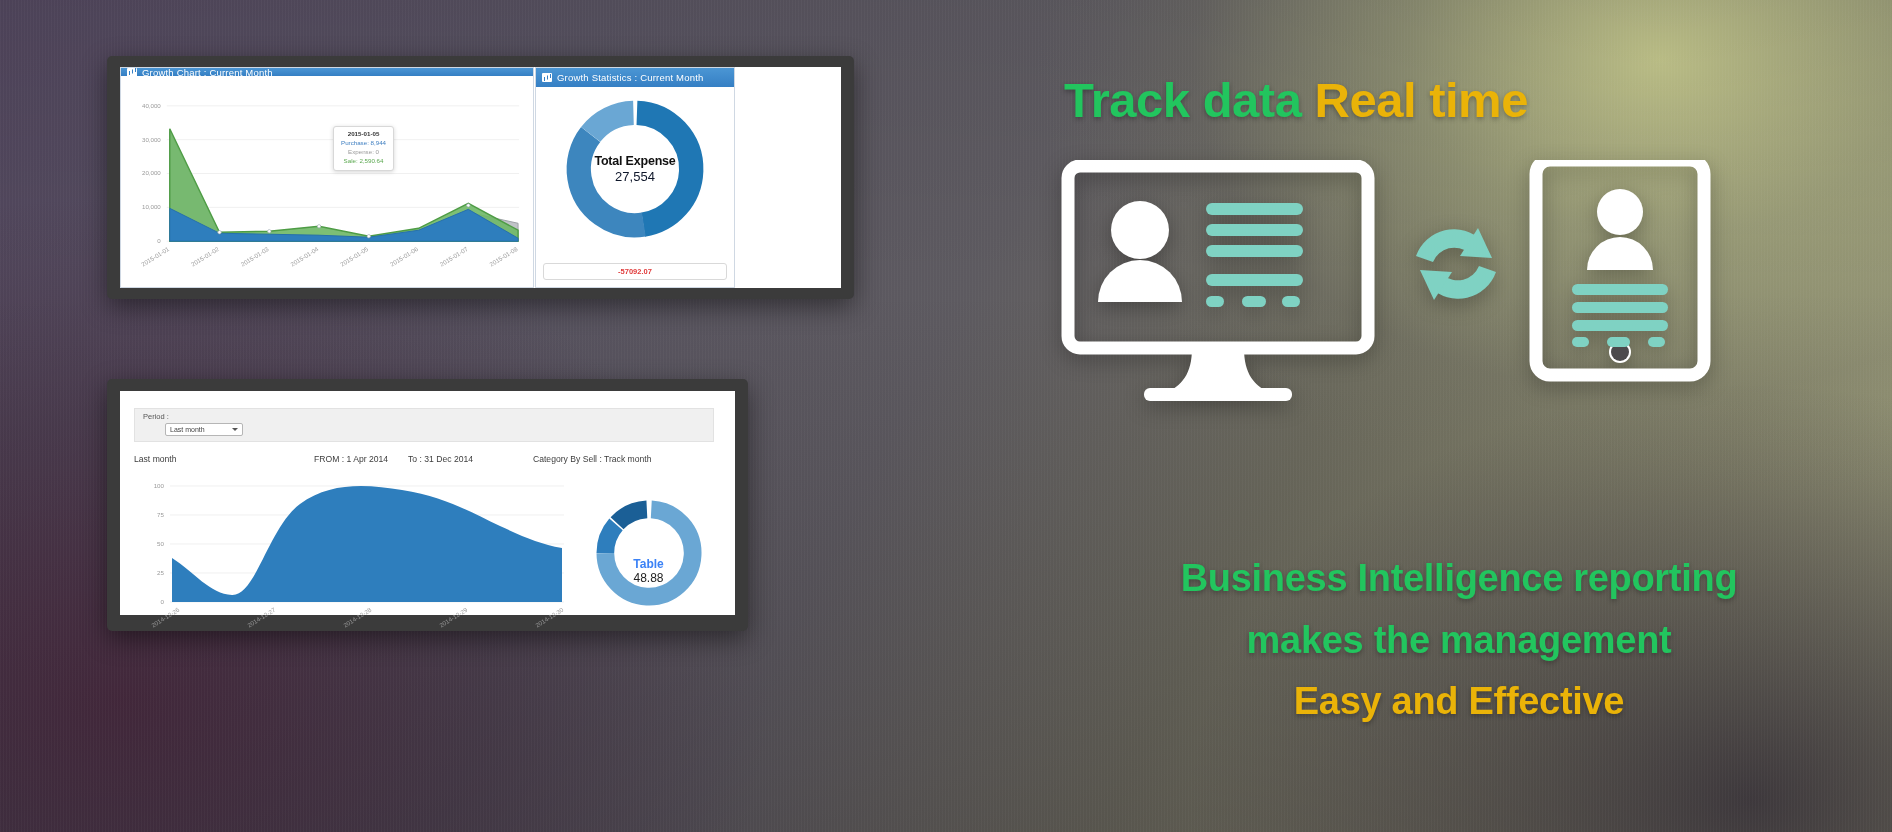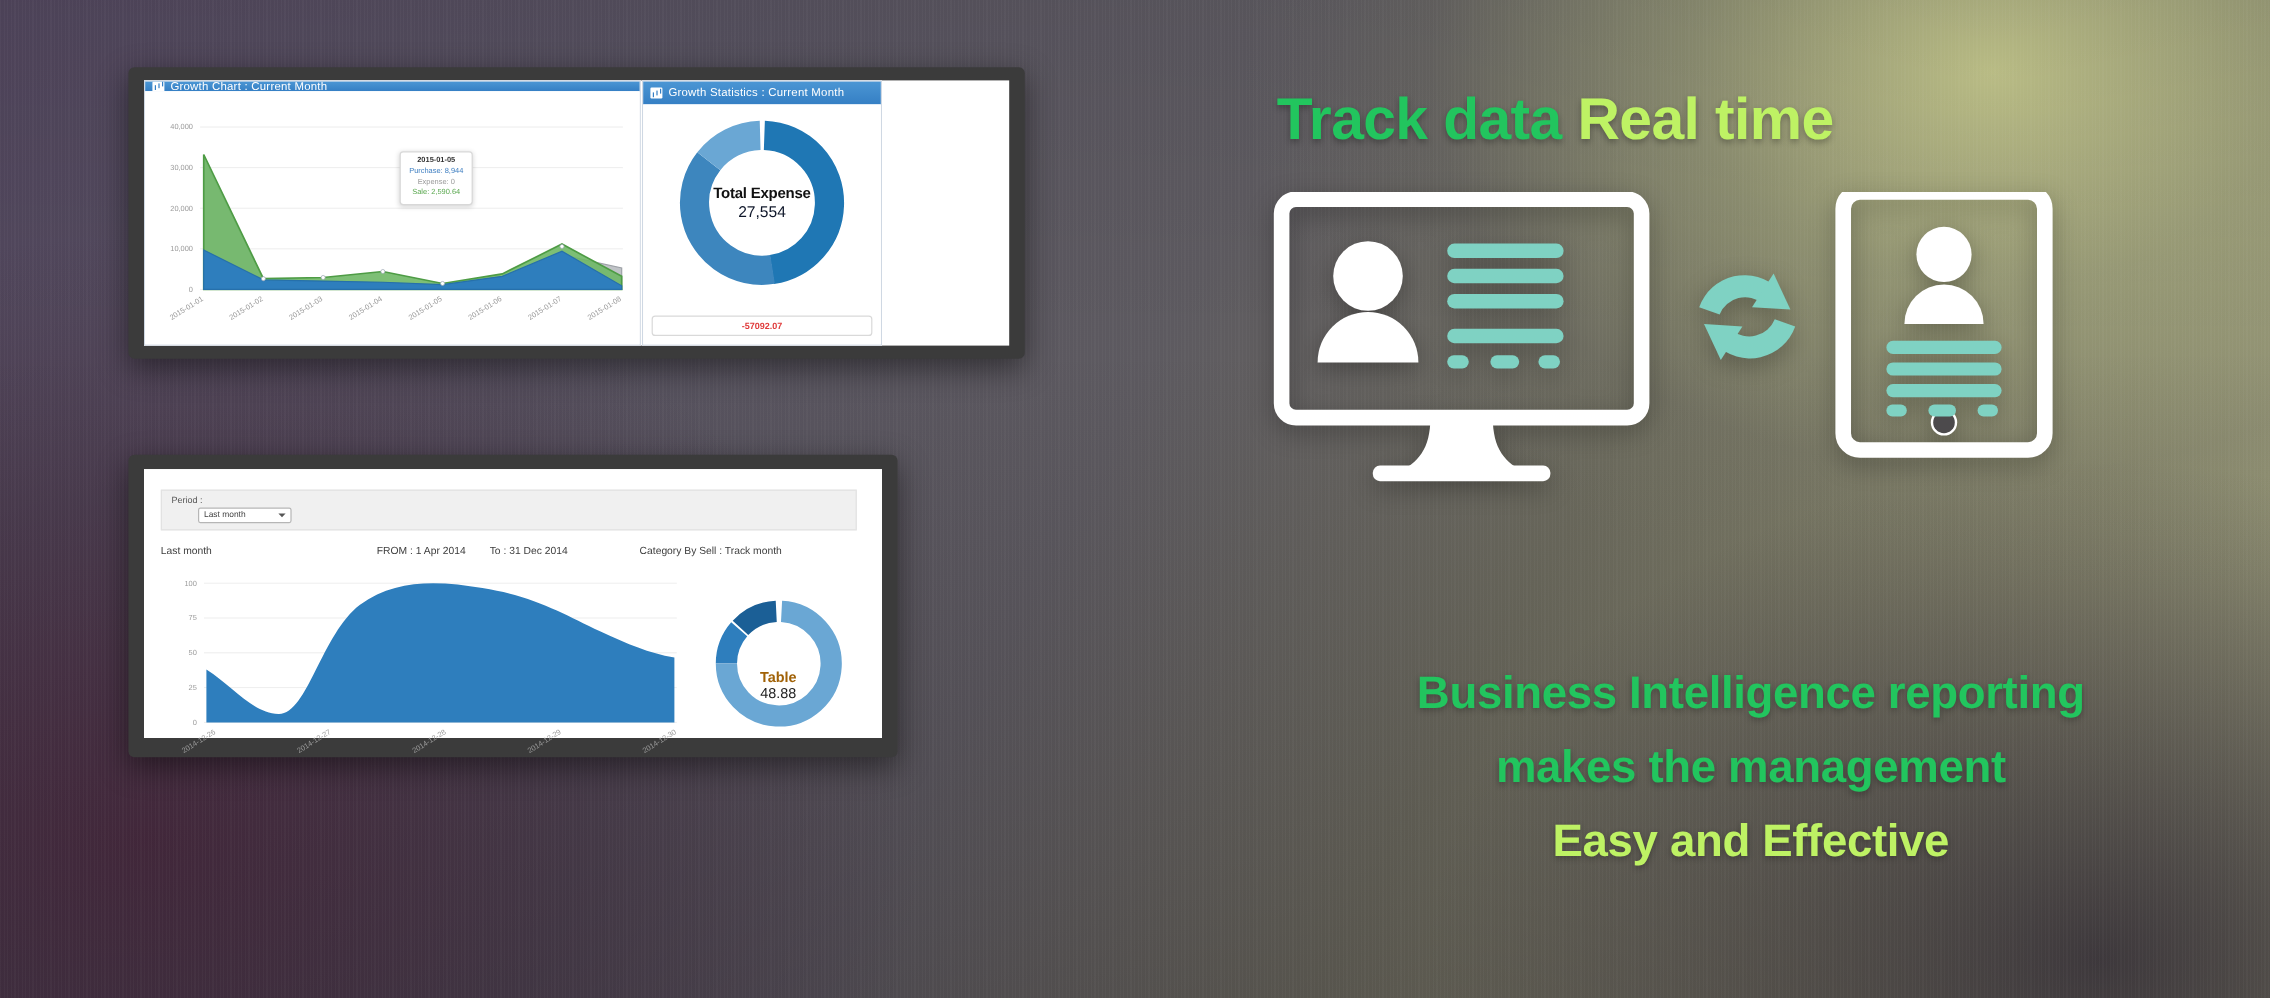--- a/index.html
+++ b/index.html
@@ -103,31 +103,31 @@
 
   .ss-legend { display: flex; margin-top: 12px; font-size: 8.6px; color: #3d3d3d; }
   .ss-l-left { width: 180px; }
   .ss-l-mid { flex: 1; display:flex; gap: 20px; }
   .ss-l-right { width: 190px; }
 
   .ss-charts { display: flex; margin-top: 4px; }
   .ss-area { width: 440px; height: 165px; position: relative; }
   .ss-donut { flex: 1; display: flex; align-items: flex-start; justify-content: center; padding-top: 26px; }
   .ss-donut-inner { position: relative; width: 118px; height: 118px; }
-  .ss-dt { font-size: 12px; font-weight: bold; color: #a16207; margin-top: 36px; }
+  .ss-dt { font-size: 12px; font-weight: bold; color: #3b82f6; margin-top: 36px; }
   .ss-dv { font-size: 12px; color: #222; }
 
   
   .headline {
     position: absolute; left: 1064px; top: 72px; width: 790px;
     font-size: 49px; font-weight: bold; letter-spacing: -.5px; white-space: nowrap;
     text-shadow: 0 2px 5px rgba(0,0,0,0.30);
   }
   .teal { color: #22c55e; }
-  .white { color: #bef264; }
+  .white { color: #eab308; }
 
   .tagline {
     position: absolute; left: 944px; top: 548px; width: 1030px; text-align: center;
     font-size: 38px; font-weight: bold; line-height: 1.62; letter-spacing: -.3px;
     text-shadow: 0 2px 5px rgba(0,0,0,0.30);
   }
 
   .devices { position: absolute; left: 1060px; top: 160px; width: 720px; height: 290px; }
   .dev-svg { display: block; width: 100%; height: 100%; filter: drop-shadow(0 6px 10px rgba(0,0,0,0.28)); }
 </style>

